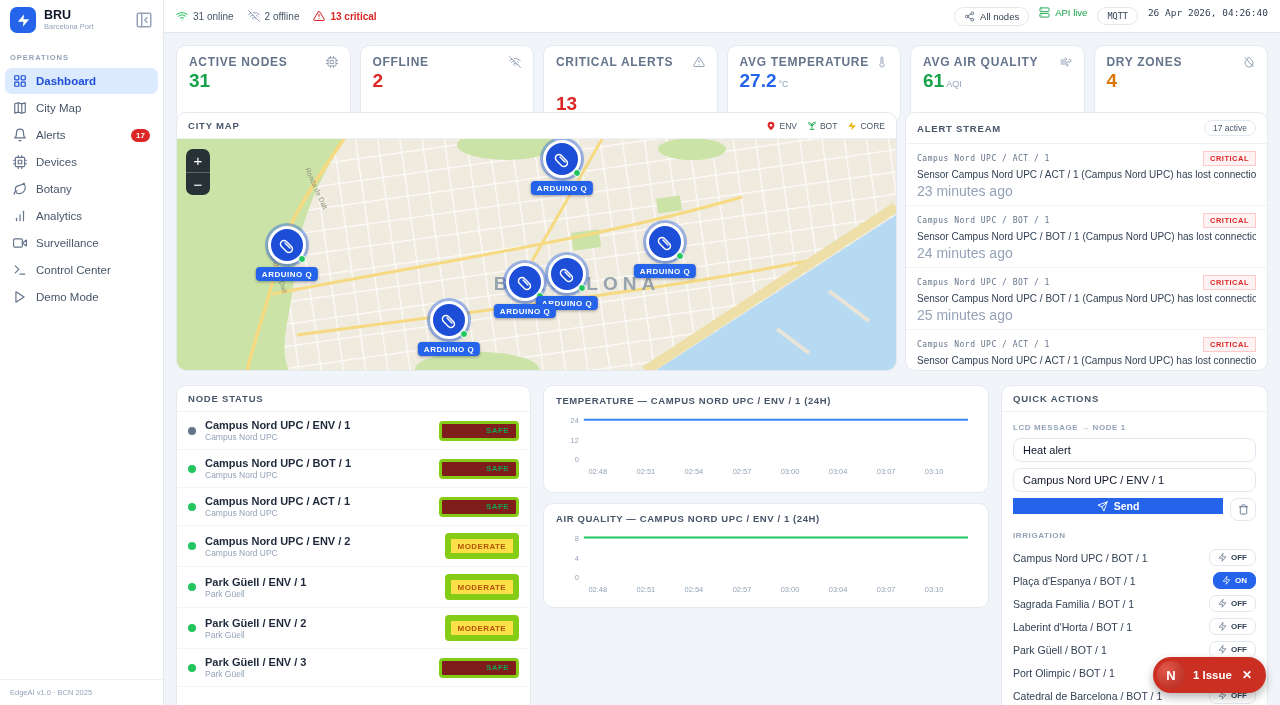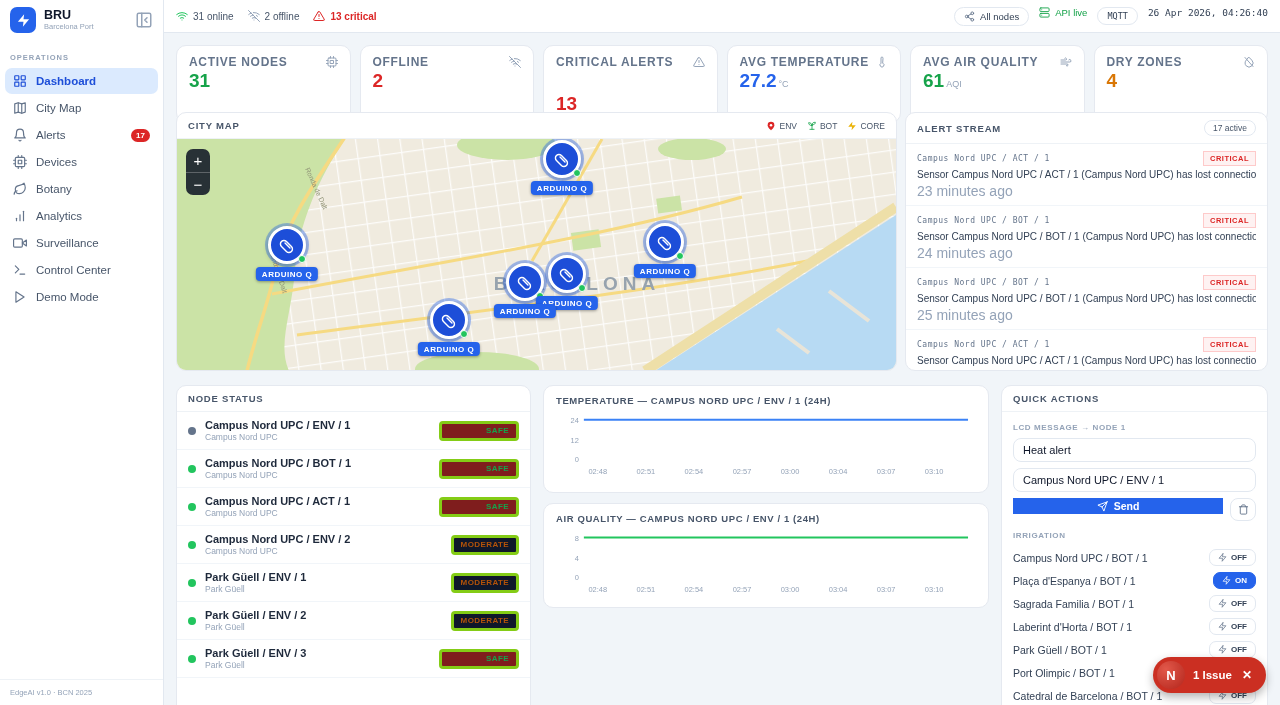--- a/index.html
+++ b/index.html
@@ -88,21 +88,21 @@
   .node-list { overflow:hidden; }
   .node-item { display:flex; align-items:center; gap:9px; padding:7px 11px; border-bottom:1px solid #f1f5f9; }
   .node-dot { width:8px; height:8px; border-radius:50%; flex:none; }
   .node-dot.online { background:#22c55e; }
   .node-dot.offline { background:#64748b; }
   .node-main { flex:1; min-width:0; }
   .node-name { font-size:11px; font-weight:bold; color:#1e293b; }
   .node-loc { font-size:8.5px; color:#94a3b8; margin-top:1px; }
   .status-badge { font-size:8px; font-weight:bold; letter-spacing:.4px; border-radius:4px; padding:2.5px 7px; }
   .status-badge.safe { color:#16a34a; background:#7f1d1d; border:3px solid #84cc16;padding-left:44px; }
-  .status-badge.moderate { color:#b45309; background:#0f172a; border:3px solid #84cc16; }
+  .status-badge.moderate { color:#b45309; background:#fde047; border:6px solid #84cc16; }
 
   .charts-col { display:flex; flex-direction:column; gap:10px; }
   .chart-panel { padding:9px 12px; height:108px; }
   .chart-panel + .chart-panel { height:105px; }
   .chart-title { font-size:9.5px; font-weight:bold; letter-spacing:.6px; color:#475569; margin-bottom:4px; }
 
   
   .qa-body { padding:9px 11px; }
   .qa-label { font-size:8px; font-weight:bold; letter-spacing:.6px; color:#94a3b8; margin:2px 0 6px 0; }
   .qa-input { width:100%; border:1px solid #e2e8f0; border-radius:8px; padding:5px 9px; font-size:11px; color:#0f172a; background:#fff; font-family:"Liberation Sans", sans-serif; margin-bottom:6px; display:block; }

